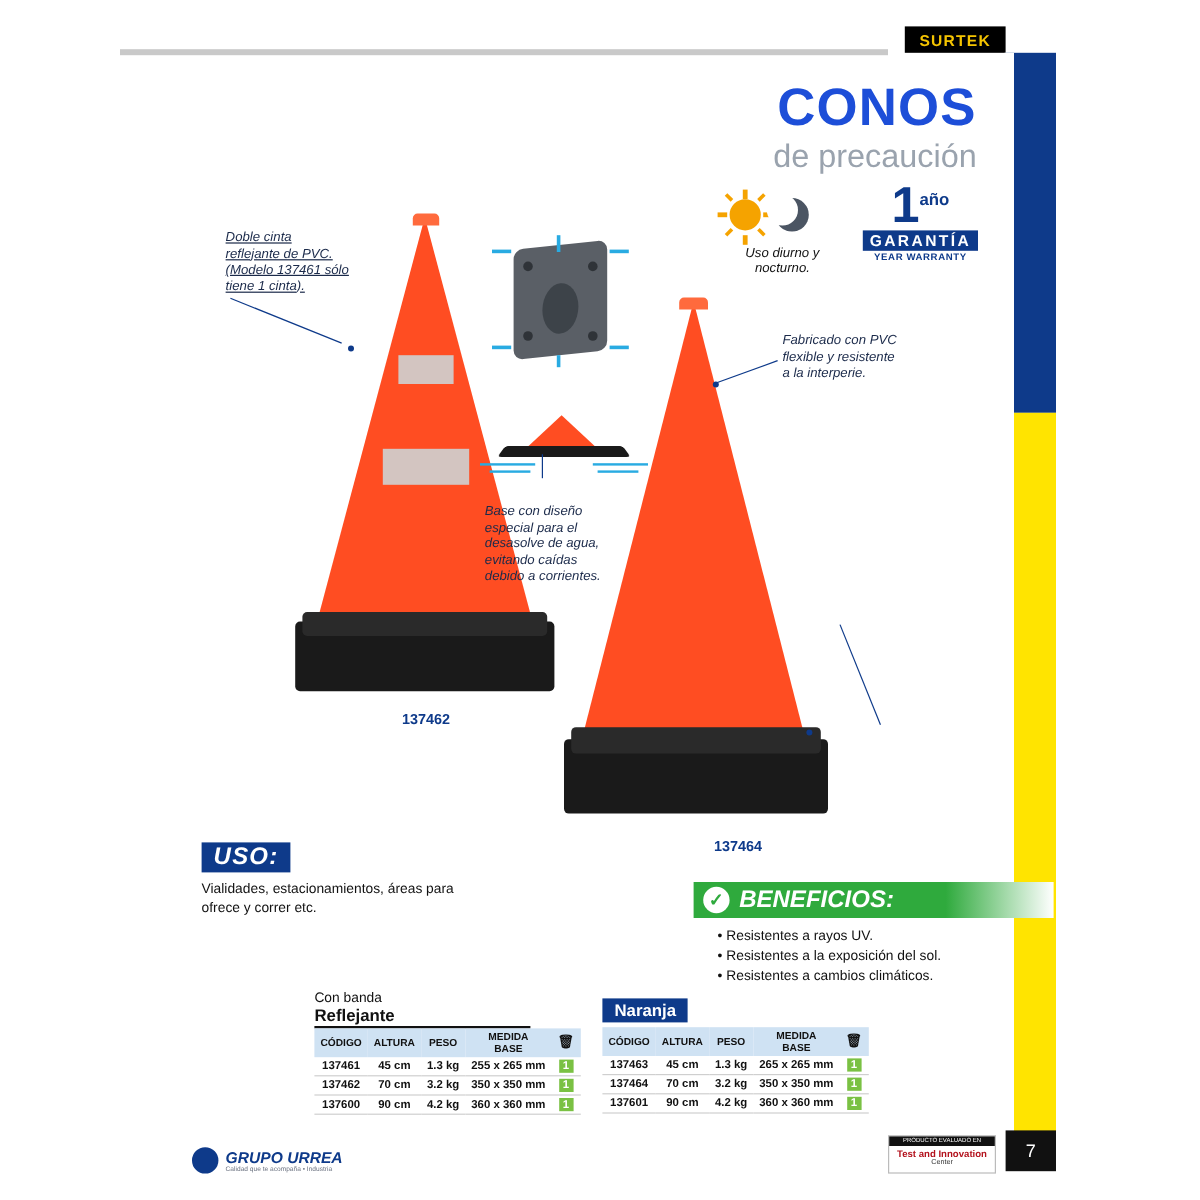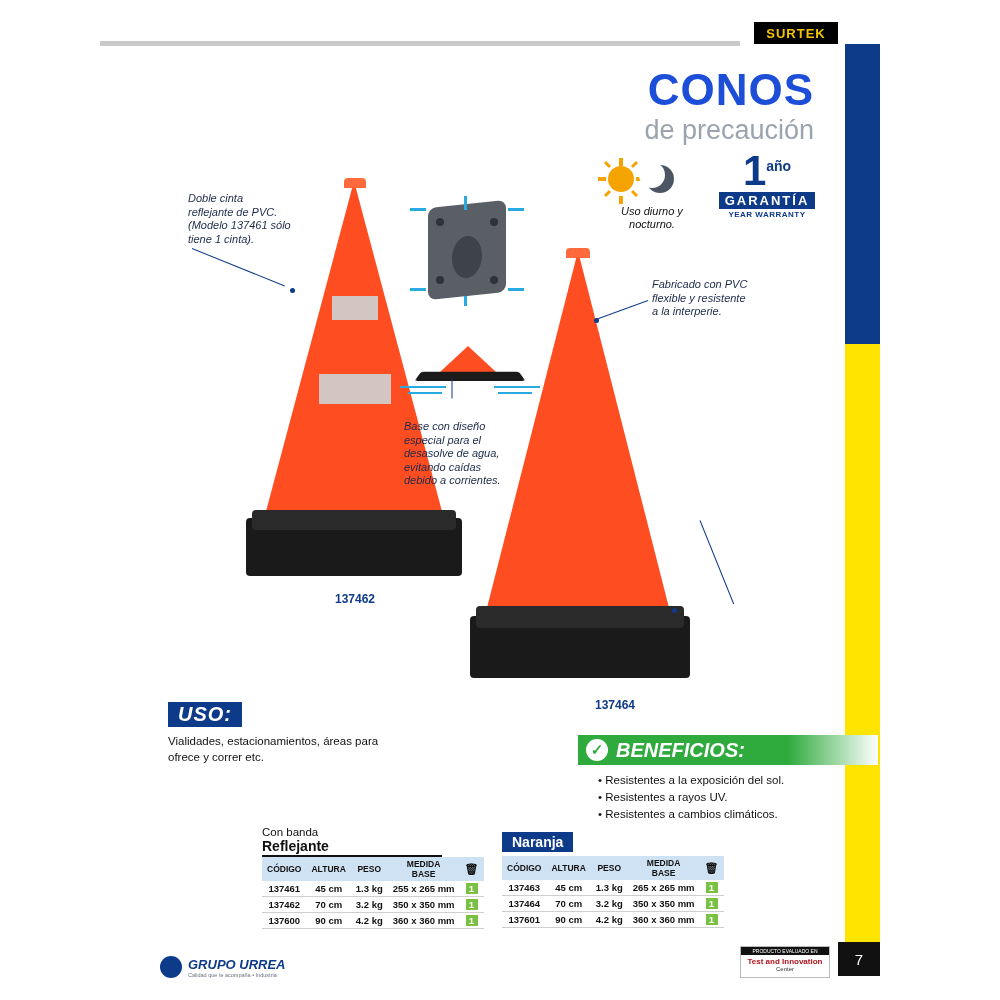--- a/index.html
+++ b/index.html
@@ -288,21 +288,21 @@
 
   <div class="water">
     <div class="water-cone"></div>
     <div class="water-base"></div>
     <div class="water-line" style="left:0px;top:46px;width:46px;"></div>
     <div class="water-line" style="left:94px;top:46px;width:46px;"></div>
     <div class="water-line" style="left:8px;top:52px;width:34px;"></div>
     <div class="water-line" style="left:98px;top:52px;width:34px;"></div>
   </div>
 
-  <div class="callout" style="left:188px;top:192px;width:140px;">
+  <div class="callout" style="left:188px;top:192px;width:140px;text-decoration:underline;">
     <div>Doble cinta</div>
     <div>reflejante de PVC.</div>
     <div>(Modelo 137461 sólo</div>
     <div>tiene 1 cinta).</div>
   </div>
   <div class="lead" style="left:192px;top:248px;width:100px;height:1px;transform:rotate(22deg);transform-origin:left center;"></div>
   <div class="dot" style="left:290px;top:288px;"></div>
 
   <div class="callout" style="left:652px;top:278px;width:140px;">
     <div>Fabricado con PVC</div>
@@ -328,22 +328,22 @@
   <div class="uso-text">
     <div>Vialidades, estacionamientos, áreas para</div>
     <div>ofrece y correr etc.</div>
   </div>
 
   <div class="ben-bar">
     <div class="ben-check">✓</div>
     <div class="lbl">BENEFICIOS:</div>
   </div>
   <div class="ben-list">
+    <div>• Resistentes a rayos UV.</div>
     <div>• Resistentes a la exposición del sol.</div>
-    <div>• Resistentes a rayos UV.</div>
     <div>• Resistentes a cambios climáticos.</div>
   </div>
 
   <div class="tbl" style="left:262px;top:826px;">
     <div class="cap">Con banda</div>
     <span class="capbold">Reflejante</span>
     <table>
       <thead>
         <tr>
           <th>CÓDIGO</th>

